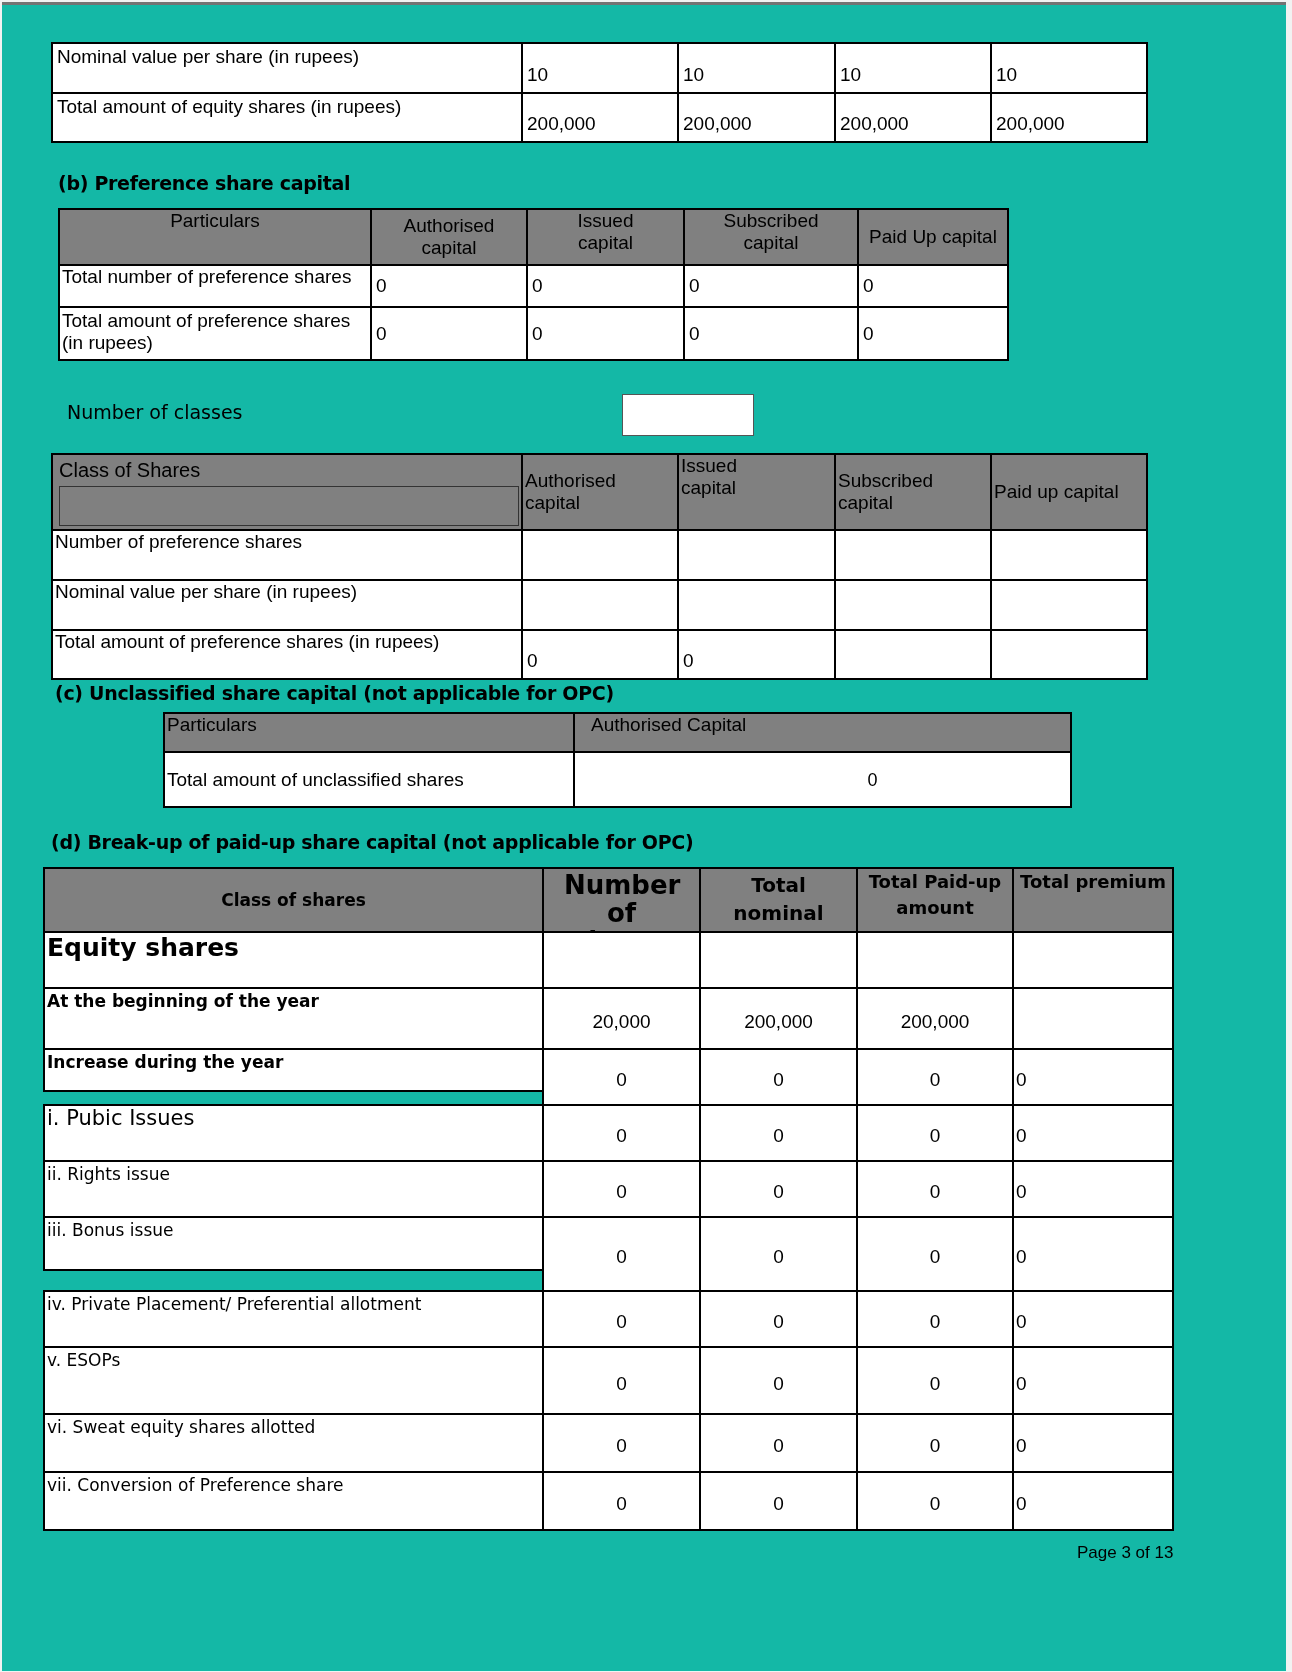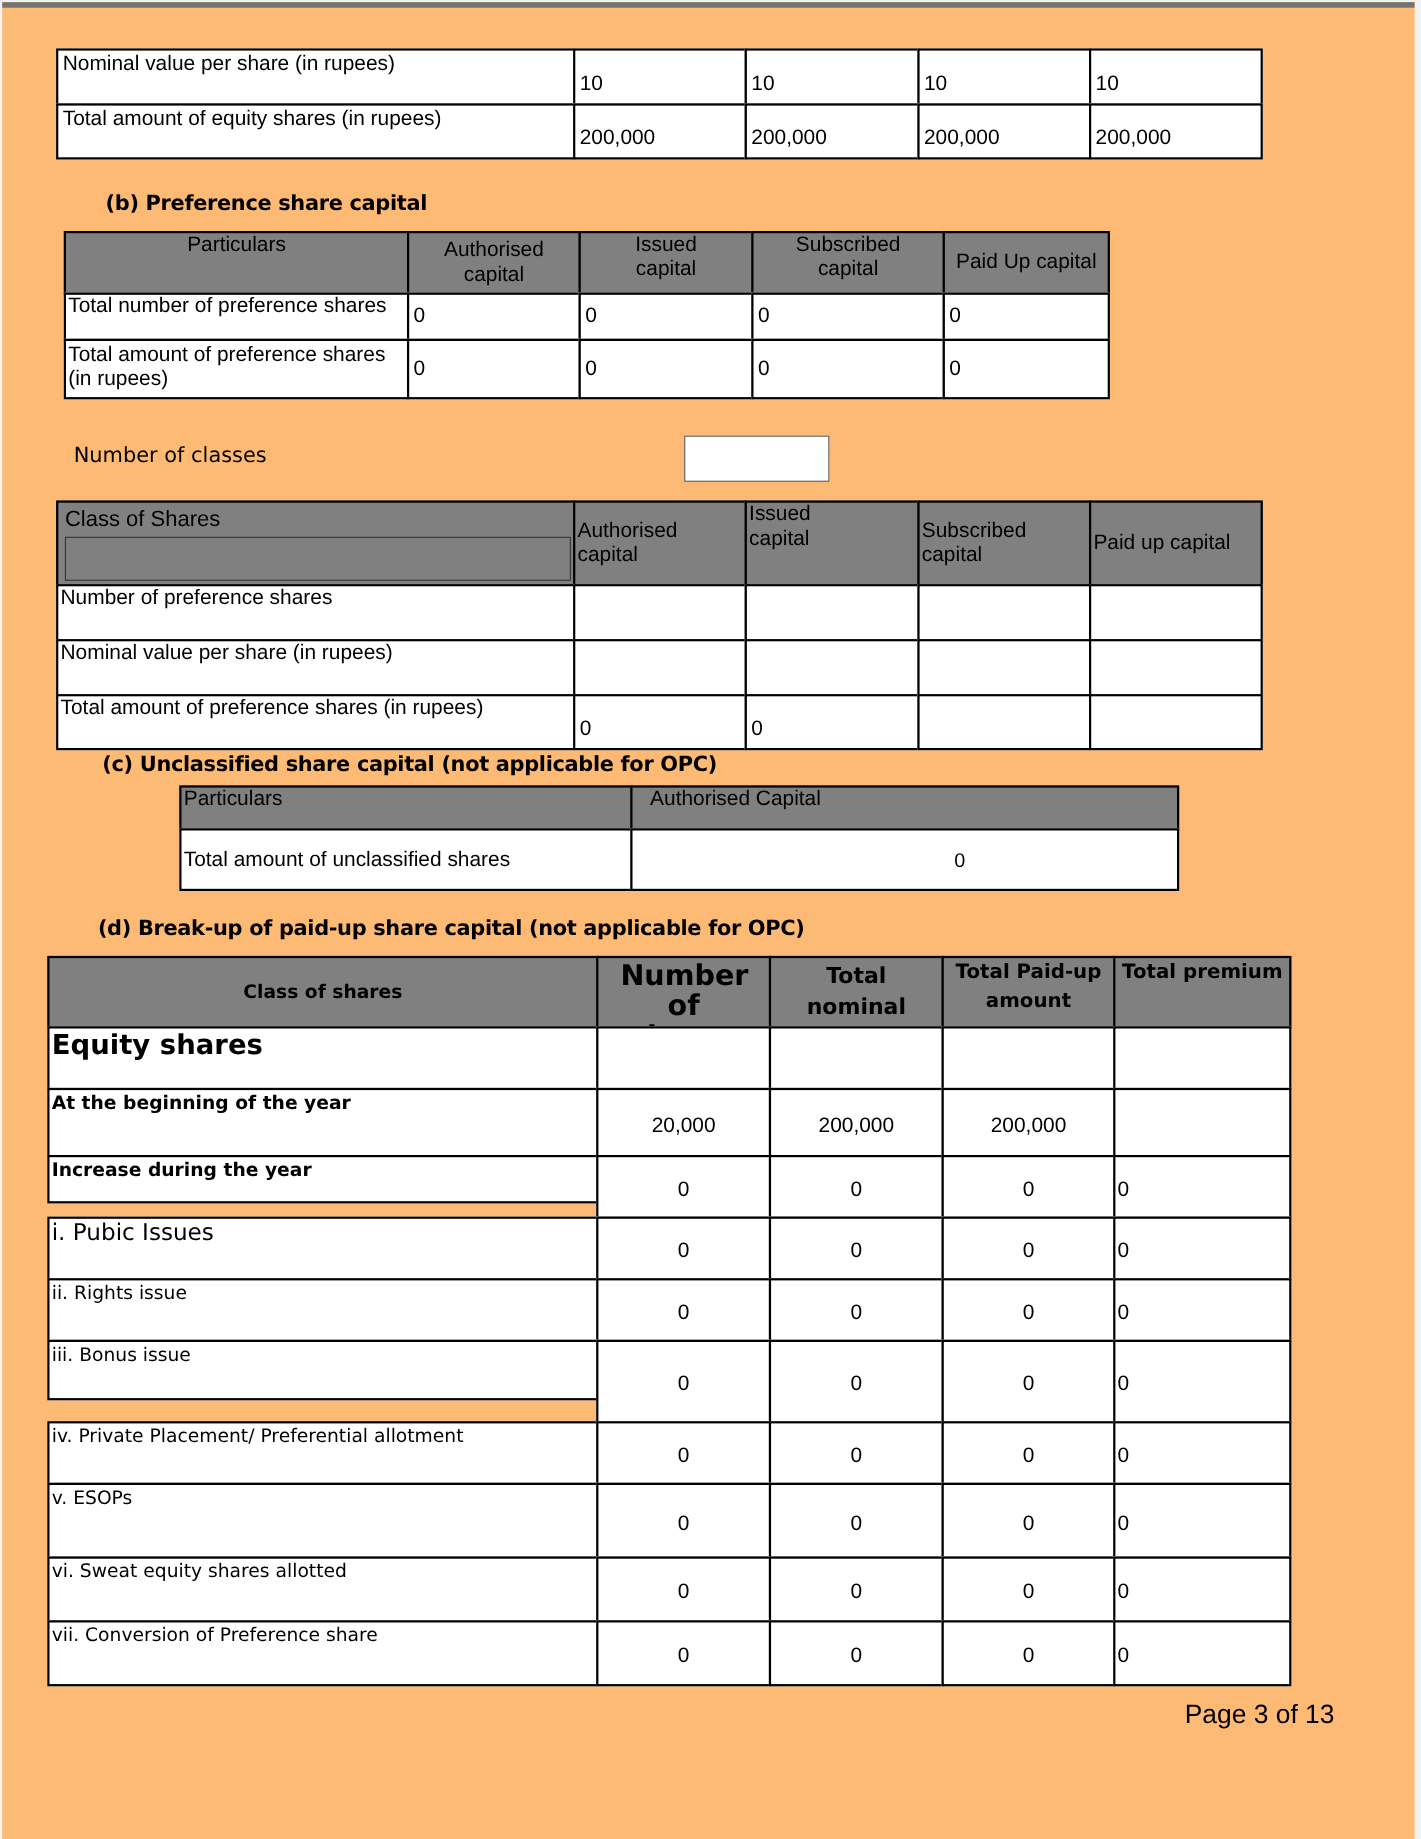--- a/index.html
+++ b/index.html
@@ -1,23 +1,23 @@
 <!DOCTYPE html>
 <html><head>
 <meta charset="utf-8">
 <style>
   html, body { margin:0; padding:0; }
   body { width:1292px; height:1672px; background:#f2f2f2; position:relative; overflow:hidden; font-family:"Liberation Sans", sans-serif; color:#000; }
-  .page { position:absolute; left:2px; top:2px; width:1284px; height:1666px; background:#fdba74; border-top:5px solid #737373; }
+  .page { position:absolute; left:2px; top:2px; width:1284px; height:1666px; background:#14b8a6; border-top:3px solid #737373; }
   .abs { position:absolute; box-sizing:border-box; }
   .cell { position:absolute; box-sizing:border-box; border:2px solid #000; font-size:19px; line-height:22px; overflow:hidden; background:#fff; }
   .hdr { background:#808080; }
   .calibri { font-family:"DejaVu Sans", sans-serif; }
   .bold { font-weight:bold; }
-  .section-title { position:absolute; font-family:"DejaVu Sans", sans-serif; font-weight:bold; font-size:19px; white-space:nowrap; letter-spacing:-0.3px;margin-left:38px; }
+  .section-title { position:absolute; font-family:"DejaVu Sans", sans-serif; font-weight:bold; font-size:19px; white-space:nowrap; letter-spacing:-0.3px; }
   .ctr { text-align:center; }
   .pad { padding:2px 4px; }
   .valmid { display:flex; align-items:center; }
   .valbot { display:flex; align-items:flex-end; padding-bottom:6px; }
 </style>
 </head>
 <body>
 
 <div class="page">
 
@@ -308,14 +308,14 @@
         <span style="position: absolute; left: 0px; right: 0px; text-align: center; top: 20px; font-size: 19px;">0</span>
       </div>
       <div class="cell" style="left: 854px; top: 1466px; width: 158px; height: 60px;">
         <span style="position: absolute; left: 0px; right: 0px; text-align: center; top: 20px; font-size: 19px;">0</span>
       </div>
       <div class="cell" style="left: 1010px; top: 1466px; width: 162px; height: 60px;">
         <span style="position: absolute; left: 2px; top: 20px; font-size: 19px;">0</span>
       </div>
     </div>
 
-  <div class="abs" style="left:1075px;top:1538px;font-size:24px;">Page 3 of 13</div>
+  <div class="abs" style="left:1075px;top:1538px;font-size:17px;">Page 3 of 13</div>
 </div>
 
 </body></html>

